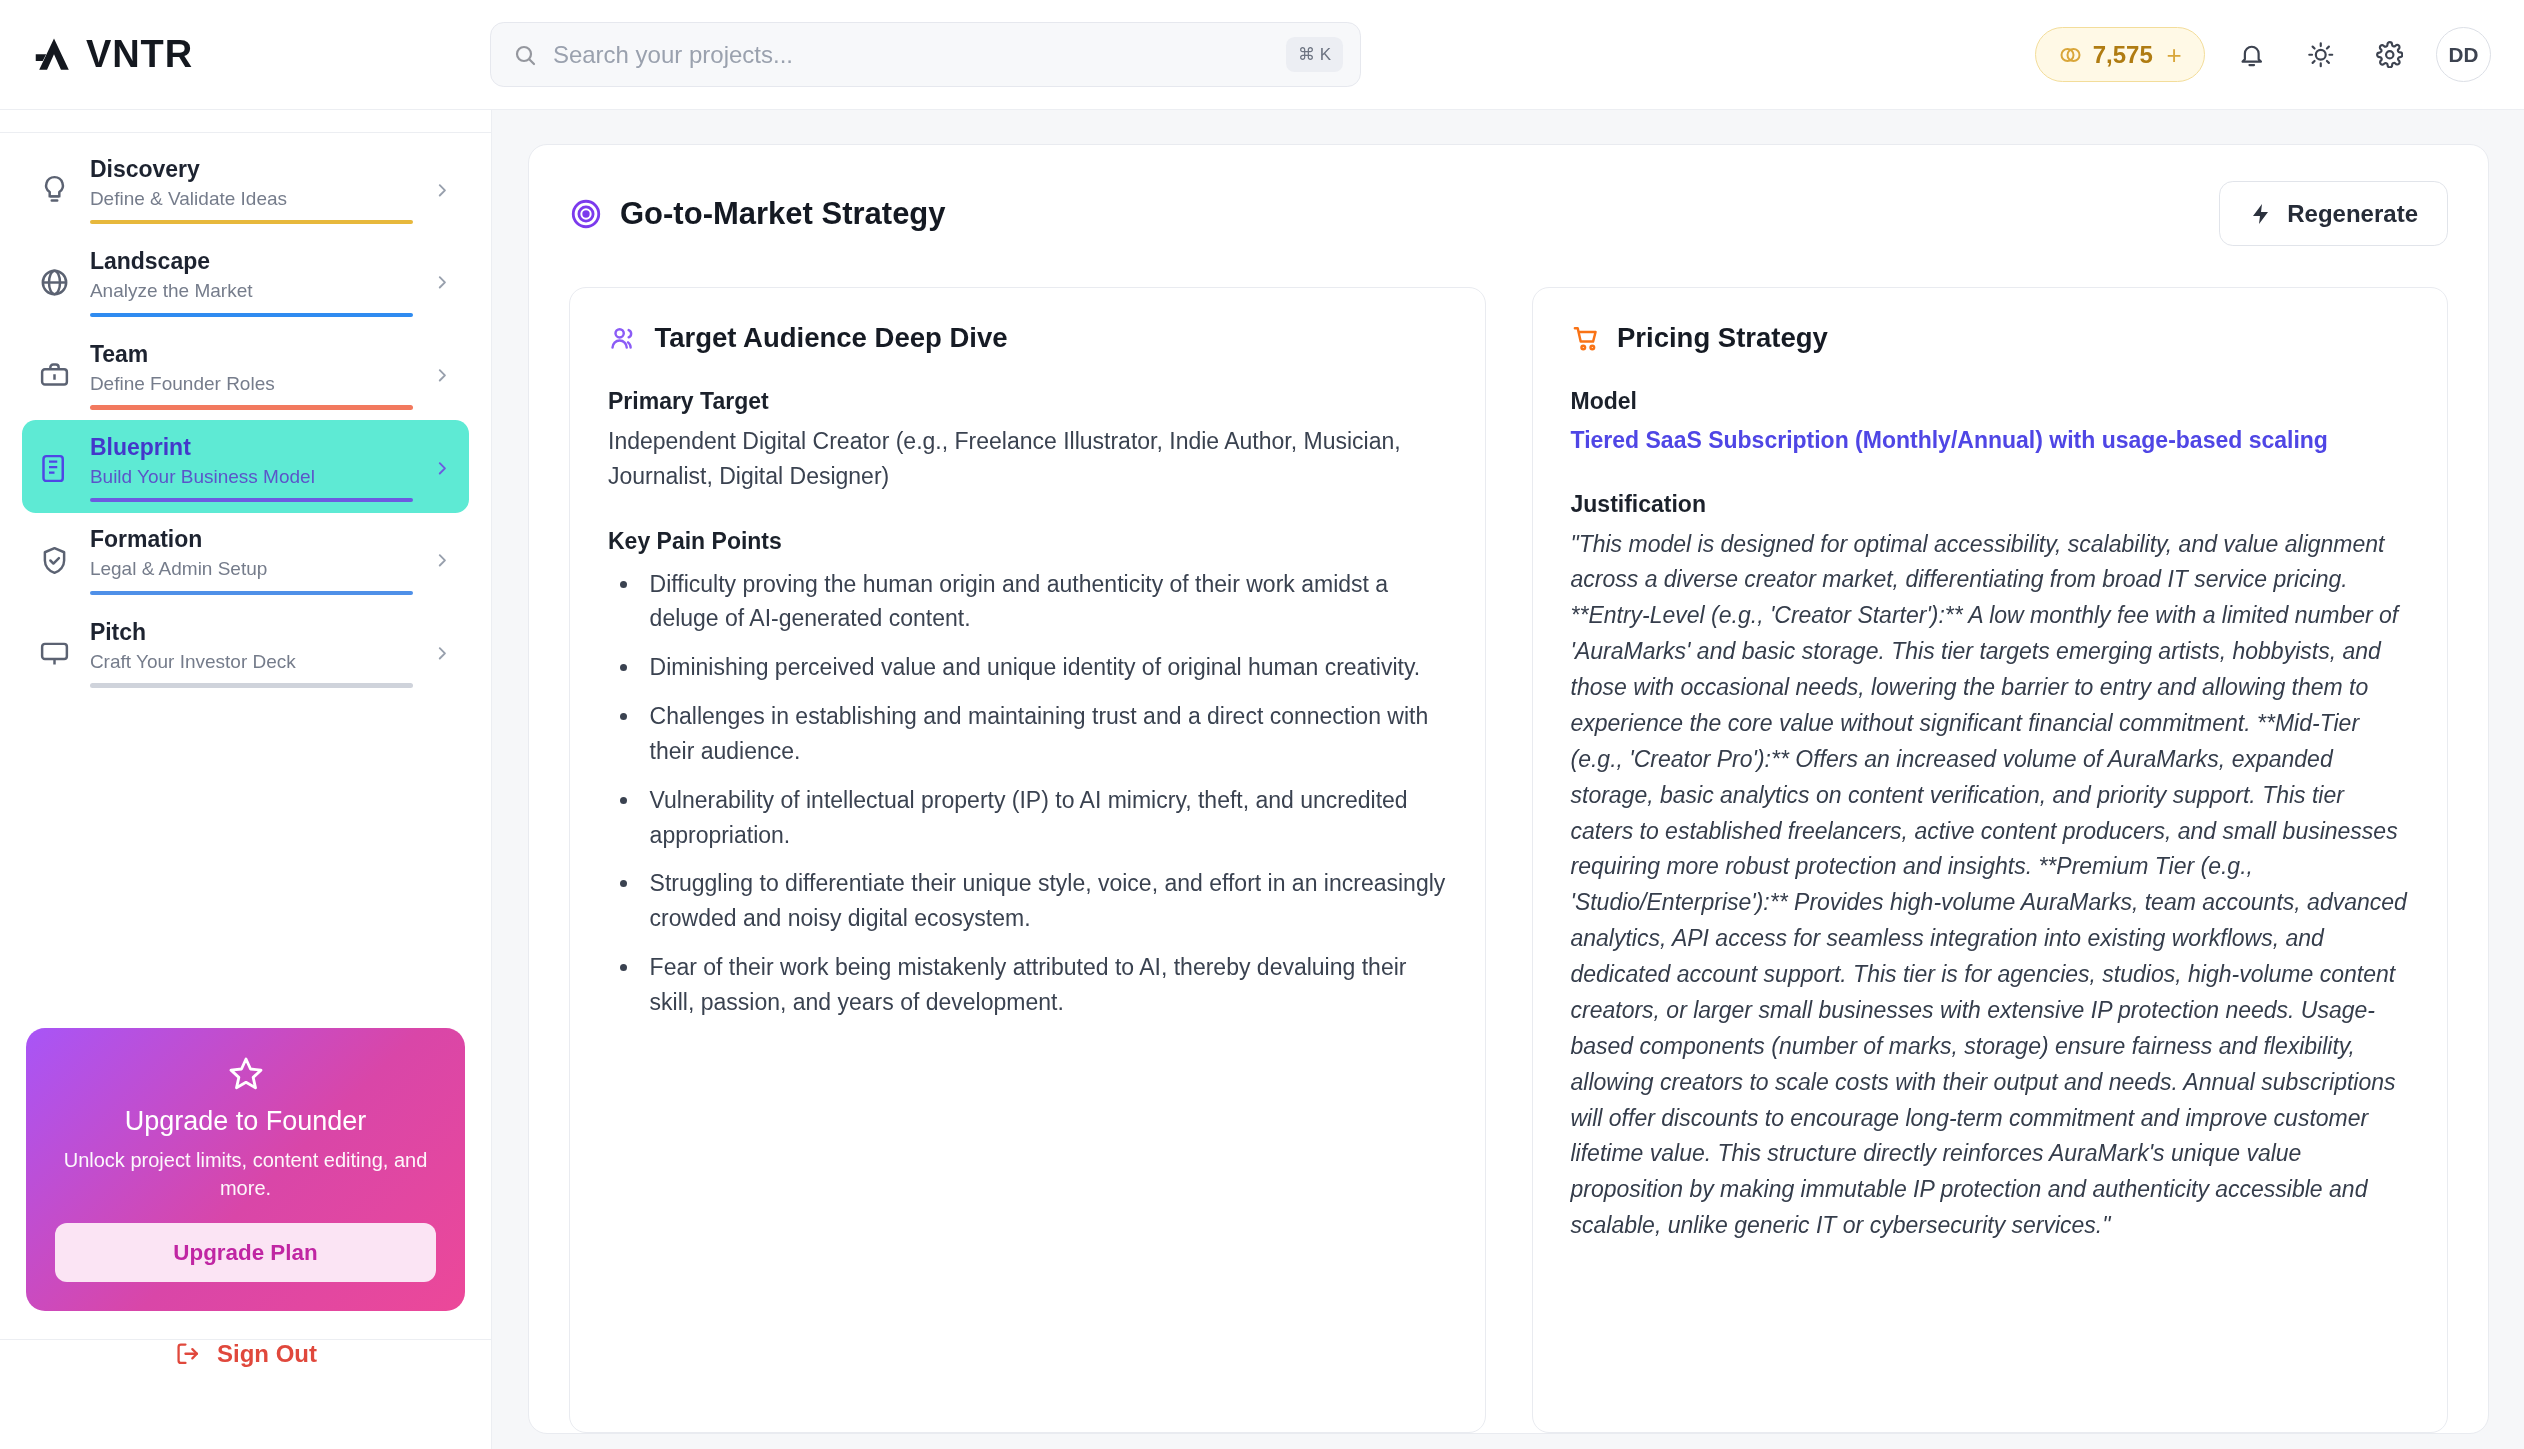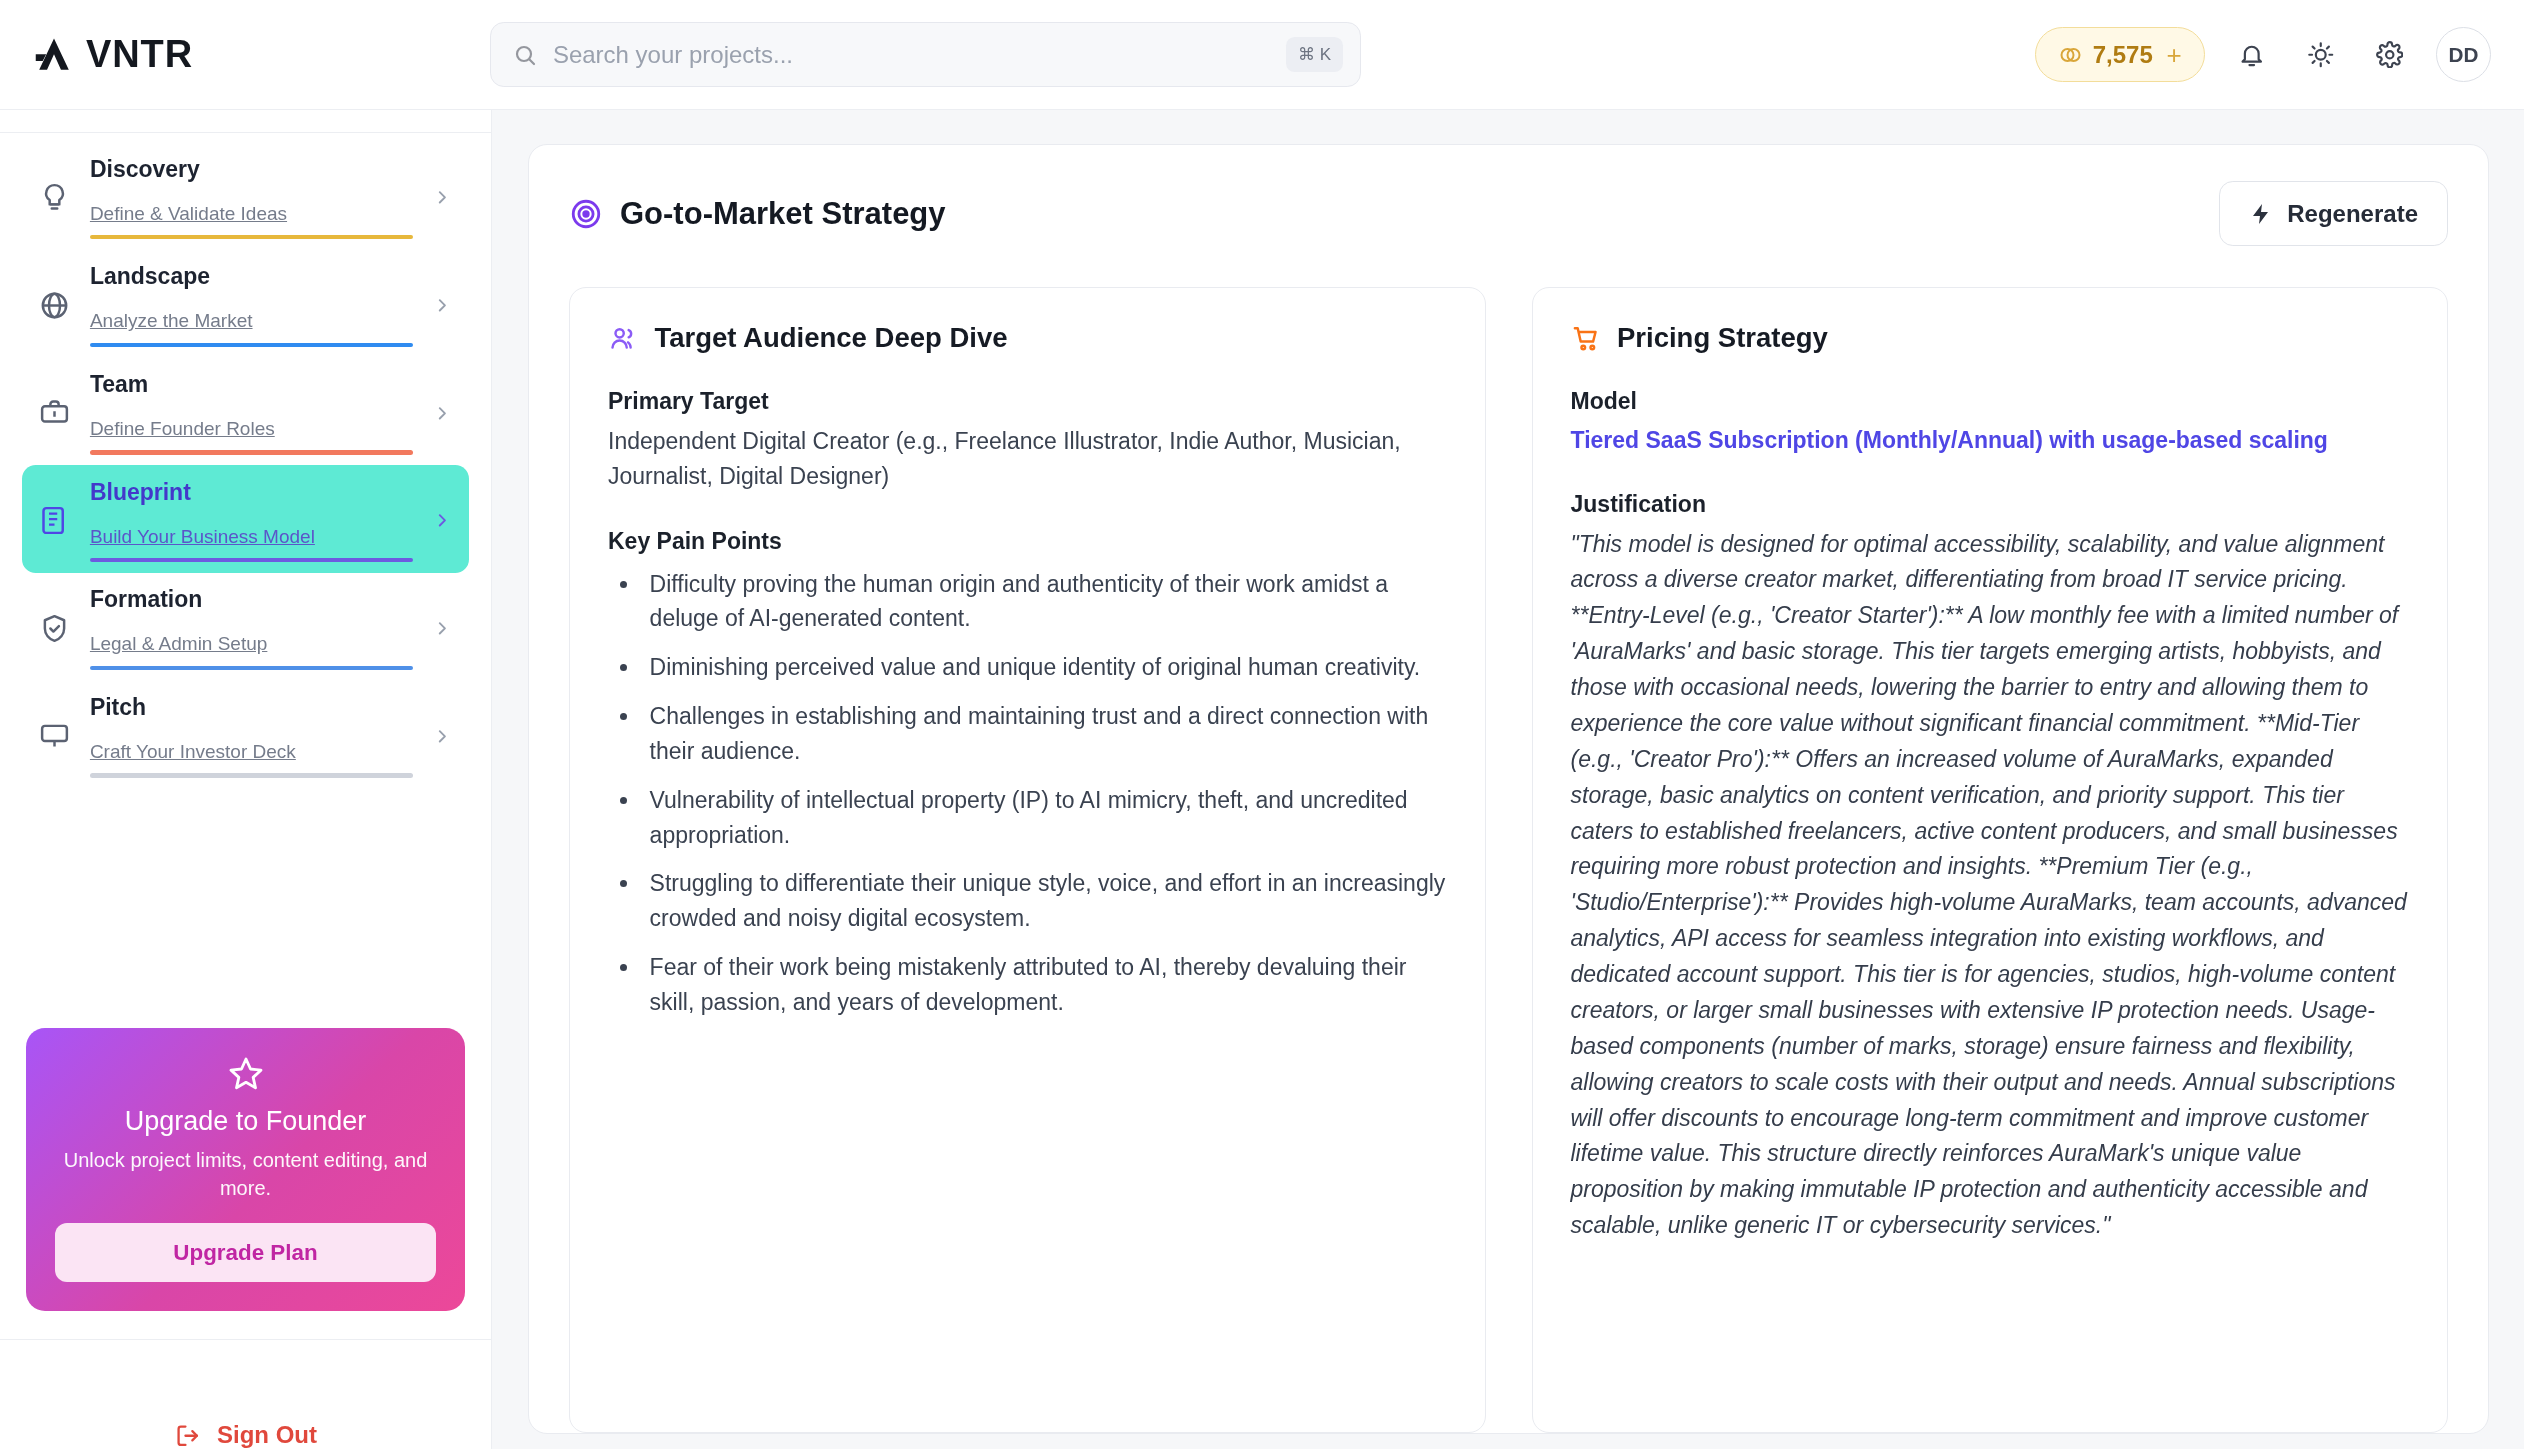--- a/index.html
+++ b/index.html
@@ -125,21 +125,21 @@
     padding: 13.8px 15.5px 10.3px 15.5px;
     border-radius: 13.8px;
     position: relative;
   }
   .nav-item.active { background: #5eead4; }
   .nav-ico { width: 33px; height: 33px; flex: 0 0 33px; color: #5b6272; }
   .nav-item.active .nav-ico { color: #4f46e5; }
   .nav-body { flex: 1 1 auto; }
   .nav-title { font-size: 23px; font-weight: 600; color: #1d2330; }
   .nav-item.active .nav-title { color: #4338ca; }
-  .nav-sub { font-size: 19px; color: #757c8b; margin-top: 20px; text-decoration: underline; }
+  .nav-sub { font-size: 19px; color: #757c8b; margin-top: 5px; }
   .nav-item.active .nav-sub { color: #5b55c9; }
   .nav-bar { height: 4.3px; border-radius: 2.6px; margin-top: 10.3px; }
   .nav-chev { width: 20.7px; height: 20.7px; color: #98a0ad; flex: 0 0 20.7px; }
 
   .upsell {
     position: absolute;
     left: 26px; right: 26px; bottom: 138px;
     border-radius: 19px;
     background: linear-gradient(135deg, #a855f7 0%, #d946a8 55%, #ec4899 100%);
     padding: 26px 29px 29px 29px;
@@ -155,21 +155,21 @@
     color: #c026a3;
     border: none; border-radius: 12px;
     height: 59px; width: 100%;
     font-size: 22.4px; font-weight: 700;
     font-family: "Liberation Sans", sans-serif;
   }
   .signout-wrap {
     position: absolute; left: 0; right: 0; bottom: 0;
     height: 110px;
     border-top: 0.9px solid #eceef2;
-    display: flex; align-items: flex-end; justify-content: center;
+    display: flex; align-items: flex-start; justify-content: center;
     gap: 15.5px;
   }
   .signout-ico { width: 27.5px; height: 27.5px; color: #e0483c; }
   .signout-label { font-size: 24px; font-weight: 600; color: #e0483c; }
 
   
   .main {
     flex: 1 1 auto;
     background: #f6f7f9;
     padding: 34px 36px 0 36px;

